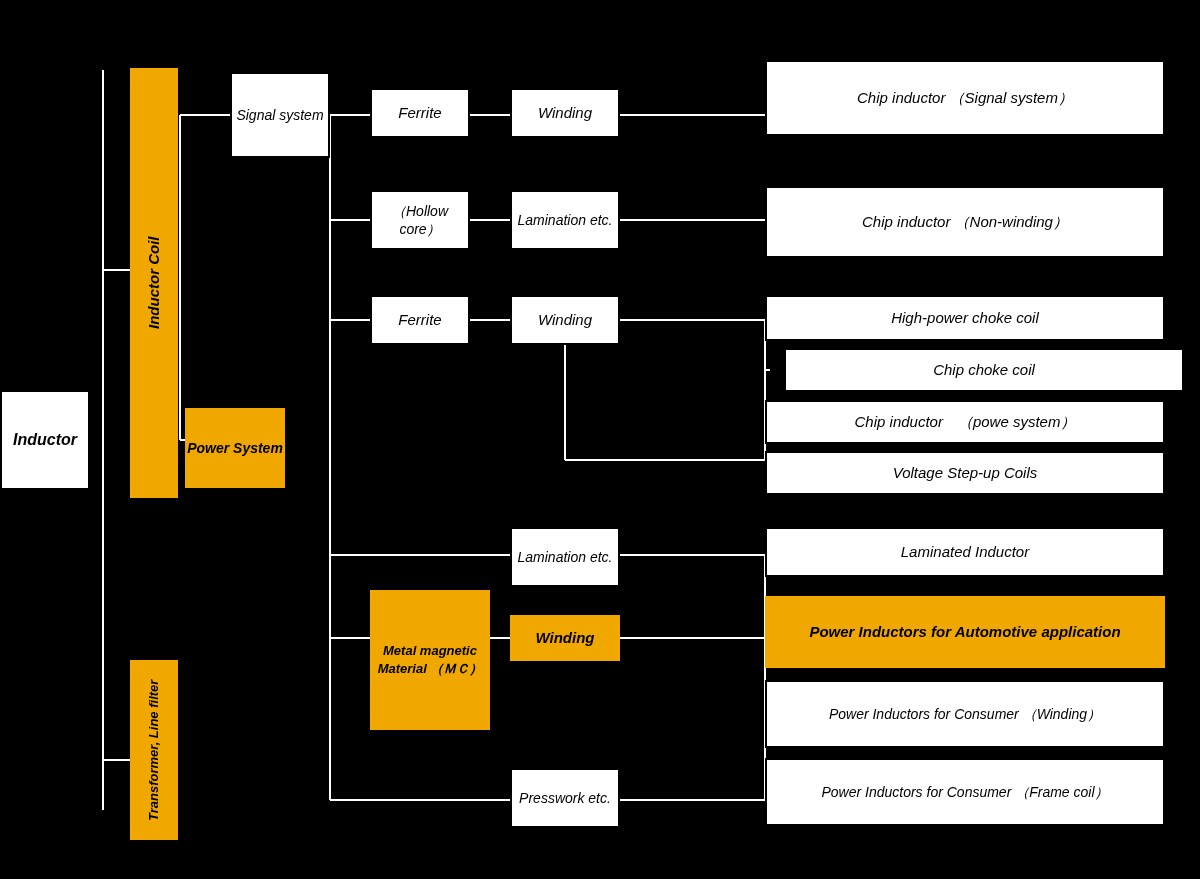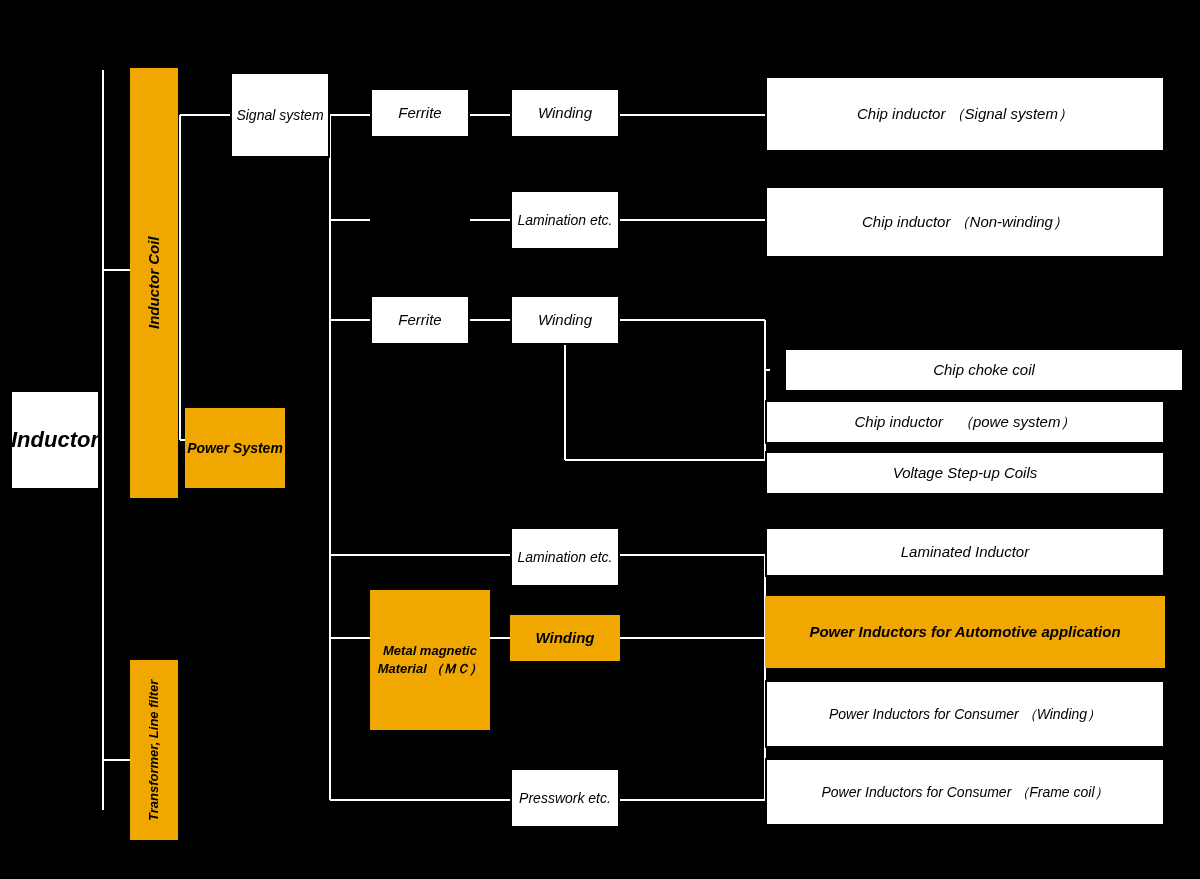--- a/index.html
+++ b/index.html
@@ -126,21 +126,21 @@
     <line x1="620" y1="800" x2="765" y2="800"></line>
 
     <line x1="103" y1="760" x2="130" y2="760"></line>
 
     <line x1="470" y1="600" x2="470" y2="680"></line>
 
     <line x1="565" y1="320" x2="565" y2="460"></line>
     <line x1="565" y1="460" x2="765" y2="460"></line>
   </svg>
 
-  <div class="box outline" style="left:10px; top:390px; width:90px; height:100px; font-size:22px; font-weight:bold;">
+  <div class="box outline" style="left:0; top:390px; width:90px; height:100px; font-size:16px; font-weight:bold;">
     <span>Inductor</span>
   </div>
 
   <div class="box gold" style="left:130px; top:68px; width:48px; height:430px; writing-mode:vertical-rl; transform:rotate(180deg); font-size:15px;">
     <span>Inductor Coil</span>
   </div>
 
   <div class="box gold" style="left:130px; top:660px; width:48px; height:180px; writing-mode:vertical-rl; transform:rotate(180deg); font-size:13px;">
     <span>Transformer,
 Line filter</span>
@@ -151,20 +151,24 @@
   </div>
 
   <div class="box outline" style="left:230px; top:72px; width:100px; height:86px; font-size:14px;">
     <span>Signal system</span>
   </div>
 
   <div class="box outline" style="left:370px; top:88px; width:100px; height:50px; font-size:15px;">
     <span>Ferrite</span>
   </div>
 
+  <div class="box outline" style="left:370px; top:190px; width:100px; height:60px; font-size:14px;">
+    <span>（Hollow
+core）</span>
+  </div>
 
   <div class="box outline" style="left:370px; top:295px; width:100px; height:50px; font-size:15px;">
     <span>Ferrite</span>
   </div>
 
   <div class="box gold" style="left:370px; top:590px; width:120px; height:140px; font-size:13px; line-height:1.4;">
     <span>Metal magnetic Material
 （ＭＣ）</span>
   </div>
 
@@ -185,30 +189,33 @@
   </div>
 
   <div class="box gold" style="left:510px; top:615px; width:110px; height:46px; font-size:15px;">
     <span>Winding</span>
   </div>
 
   <div class="box outline" style="left:510px; top:768px; width:110px; height:60px; font-size:14px;">
     <span>Presswork etc.</span>
   </div>
 
-  <div class="box outline" style="left:765px; top:76px; width:400px; height:76px; font-size:15px;text-align:right;">
+  <div class="box outline" style="left:765px; top:60px; width:400px; height:76px; font-size:15px;text-align:right;">
     <span>Chip inductor
 （Signal system）</span>
   </div>
 
   <div class="box outline" style="left:765px; top:186px; width:400px; height:72px; font-size:15px;">
     <span>Chip inductor
 （Non-winding）</span>
   </div>
 
+  <div class="box outline" style="left:765px; top:295px; width:400px; height:46px; font-size:15px;">
+    <span>High-power choke coil</span>
+  </div>
 
   <div class="box outline" style="left:784px; top:348px; width:400px; height:44px; font-size:15px;">
     <span>Chip choke coil</span>
   </div>
 
   <div class="box outline" style="left:765px; top:400px; width:400px; height:44px; font-size:15px;text-align:right;">
     <span>Chip inductor　（powe system）</span>
   </div>
 
   <div class="box outline" style="left:765px; top:451px; width:400px; height:44px; font-size:15px;">

